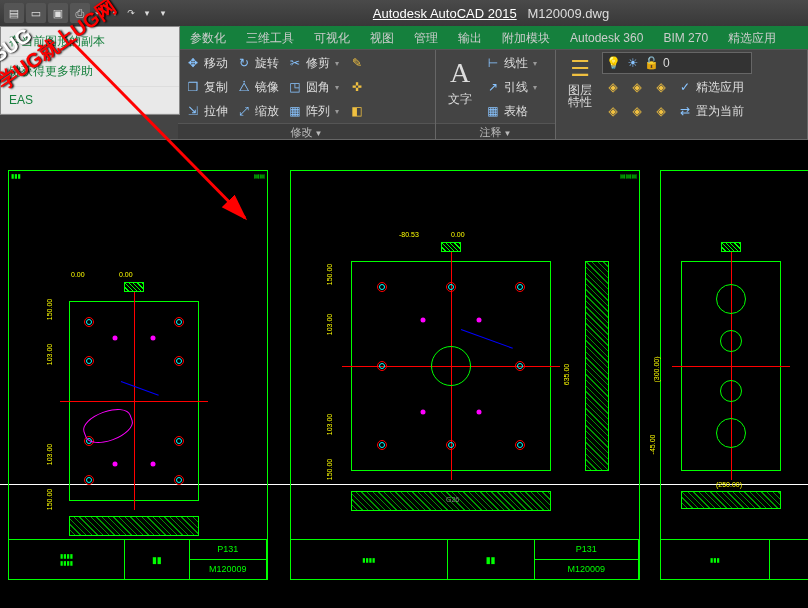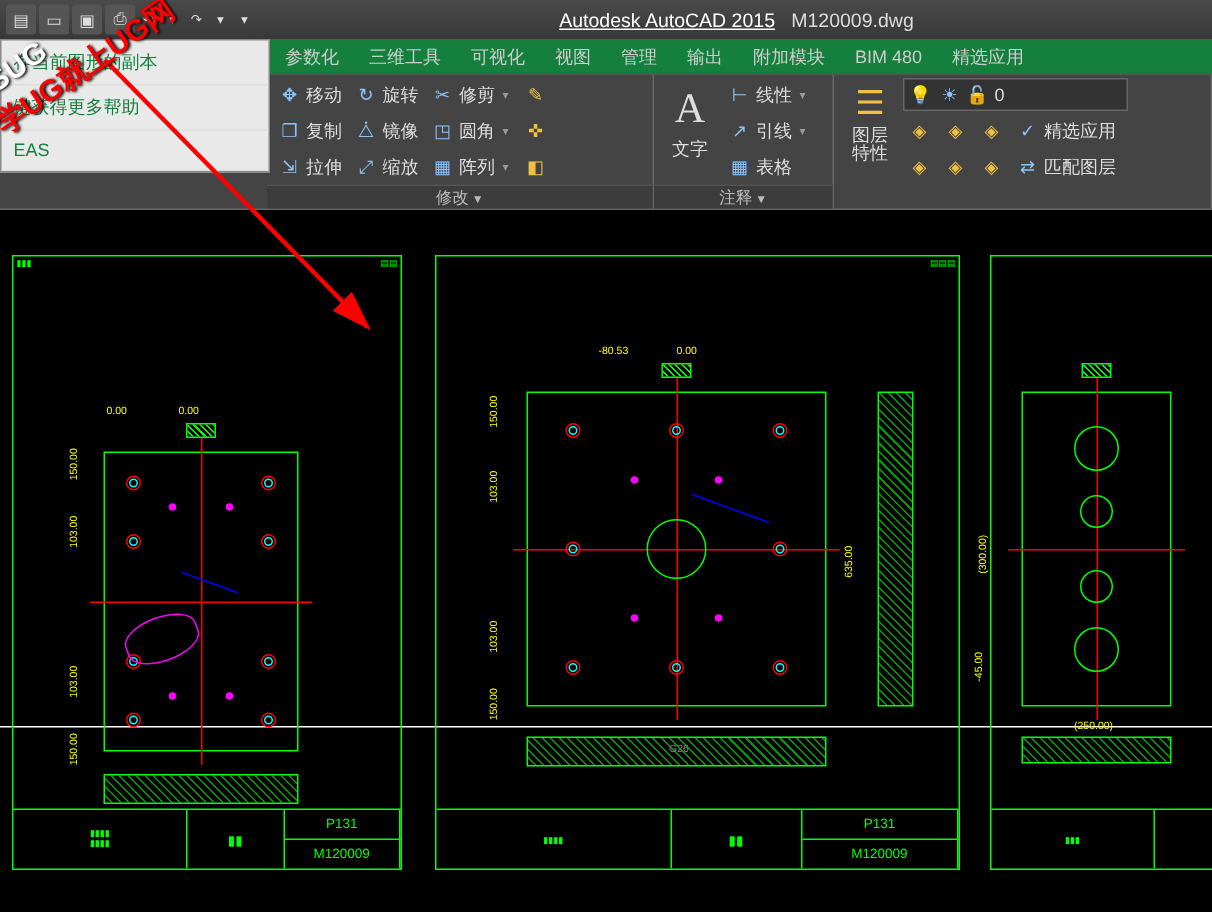--- a/index.html
+++ b/index.html
@@ -99,21 +99,22 @@
 </div>
 
 <div class="menubar">
   <div class="tab">参数化</div>
   <div class="tab">三维工具</div>
   <div class="tab">可视化</div>
   <div class="tab">视图</div>
   <div class="tab">管理</div>
   <div class="tab">输出</div>
   <div class="tab">附加模块</div>
-  <div class="tab">BIM 480</div>
+  <div class="tab">Autodesk 360</div>
+  <div class="tab">BIM 270</div>
   <div class="tab">精选应用</div>
 </div>
 
 <div class="app-menu">
   <div class="app-menu-item">存当前图形的副本</div>
   <div class="app-menu-item">键获得更多帮助</div>
   <div class="app-menu-item">EAS</div>
 </div>
 
 <div class="ribbon">
@@ -241,21 +242,21 @@
               <span class="ico ico2">◈</span>
             </div>
           <div class="rbtn">
               <span class="ico ico2">◈</span>
             </div>
           <div class="rbtn">
               <span class="ico ico2">◈</span>
             </div>
           <div class="rbtn">
               <span class="ico">⇄</span>
-              <span>匹配图层</span>
+              <span>置为当前</span>
             </div>
         </div>
       </div>
     </div>
   </div>
 </div>
 
 <div class="drawing">
   <div class="crosshair-h"></div>
 

